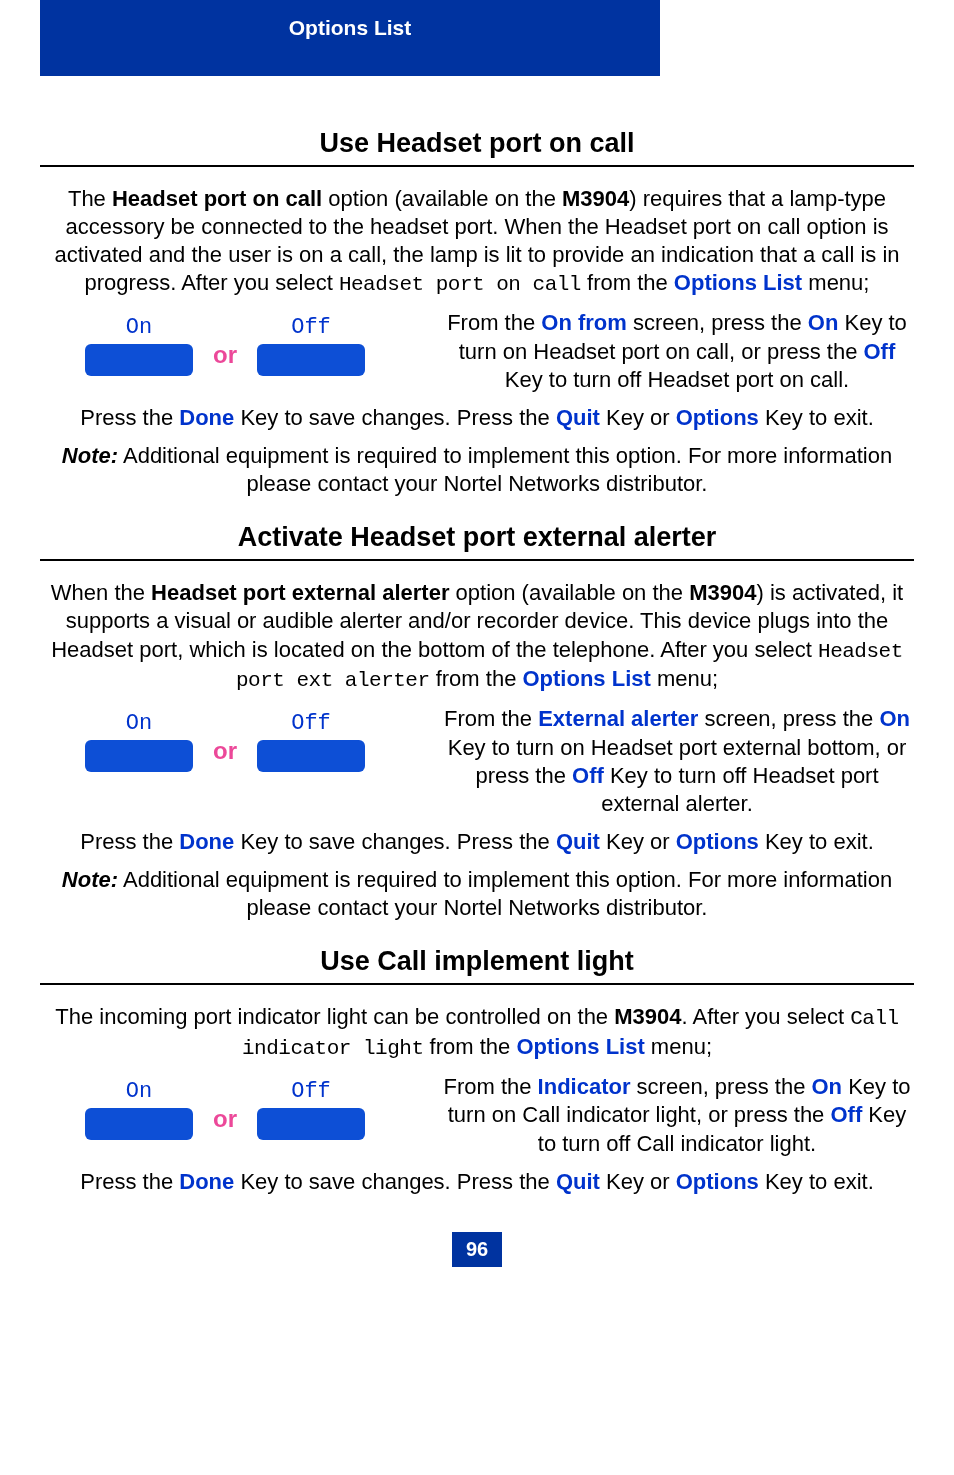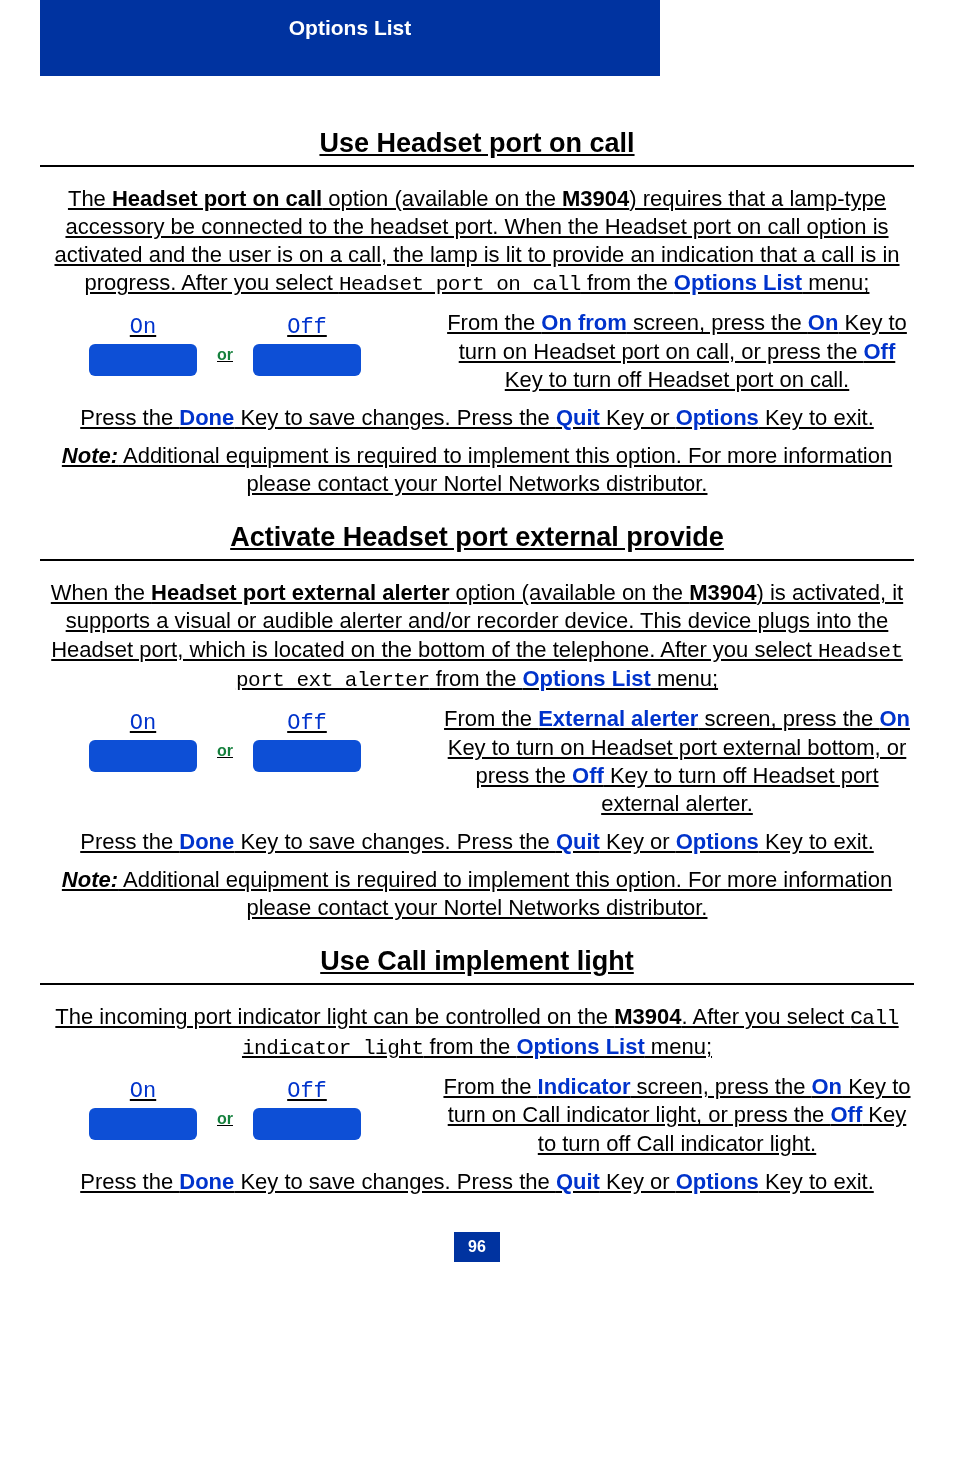--- a/index.html
+++ b/index.html
@@ -19,21 +19,20 @@
     color: #fff;
     font-weight: bold;
     padding: 16px 20px 36px 20px;
     width: 620px;
     box-sizing: border-box;
     font-size: 21px;
     margin-left: 0;
   }
   .content {
     padding-top: 28px;
-    text-decoration: underline;
   }
   .section-title {
     font-weight: bold;
     font-size: 27px;
     color: #000;
     border-bottom: 2px solid #000;
     padding-bottom: 6px;
     margin-top: 24px;
     margin-bottom: 18px;
   }
@@ -73,36 +72,36 @@
     margin-bottom: 4px;
   }
   .soft-key {
     width: 108px;
     height: 32px;
     background: #0d4fd6;
     border-radius: 6px;
   }
   .or-text {
     font-weight: bold;
-    font-size: 16px;
-    color: #15803d;
+    font-size: 24px;
+    color: #ec4899;
     padding-top: 18px;
   }
   .right-desc {
     flex: 1;
     font-size: 22px;
     line-height: 1.28;
   }
   .page-num-box {
     background: #0033a0;
     color: #fff;
     font-weight: bold;
     padding: 6px 14px;
     display: inline-block;
-    font-size: 16px;
+    font-size: 20px;
     margin-top: 26px;
   }
 </style>
 </head>
 <body>
 
 <div class="page">
   <div class="header-tab">Options List</div>
 
   <div class="content">
@@ -131,21 +130,21 @@
     </div>
 
     <p class="body">
       <span>Press the </span><span class="blue-link">Done</span><span> Key to save changes. Press the </span><span class="blue-link">Quit</span><span> Key or </span><span class="blue-link">Options</span><span> Key to exit.</span>
     </p>
     <p class="body">
       <span class="bold italic">Note:</span><span> Additional equipment is required to implement this option. For more information please contact your Nortel Networks distributor.</span>
     </p>
 
     
-    <div class="section-title">Activate Headset port external provide</div>
+    <div class="section-title">Activate Headset port external alerter</div>
     <p class="body">
       <span>When the </span><span class="bold">Headset port external alerter</span><span> option (available on the </span><span class="bold">M3904</span><span>) is activated,  it supports a visual or audible alerter and/or recorder device. This device plugs into the Headset port, which is located on the bottom of the telephone. After you select </span><span class="mono">Headset port ext alerter</span><span> from the </span><span class="blue-link">Options List</span><span> menu;</span>
     </p>
 
     <div class="two-col">
       <div class="key-block">
         <div class="key-group">
           <div class="key-label">On</div>
           <div class="soft-key"></div>
         </div>

